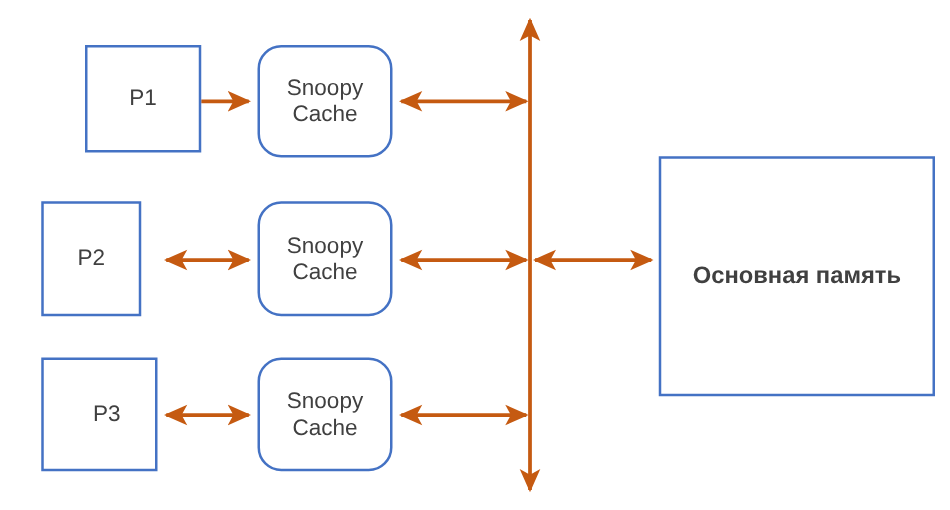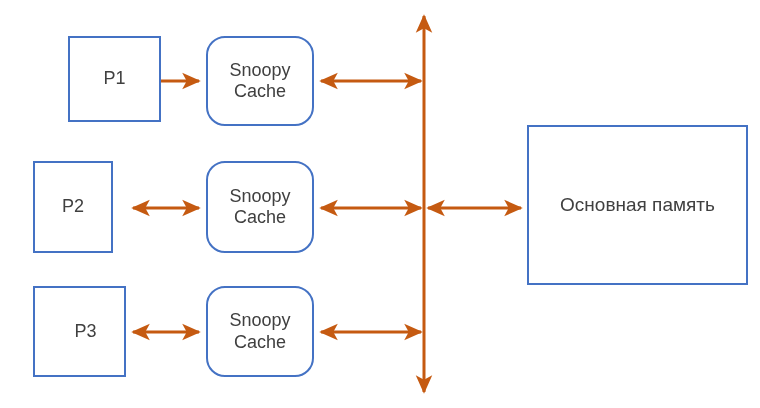--- a/index.html
+++ b/index.html
@@ -99,17 +99,17 @@
   <div class="node-box cache-box" style="left:206px; top:161px; width:108px; height:92px;">
     <span class="node-label">Snoopy
 Cache</span>
   </div>
 
   <div class="node-box cache-box" style="left:206px; top:286px; width:108px; height:91px;">
     <span class="node-label">Snoopy
 Cache</span>
   </div>
 
-  <div class="node-box memory-box" style="left:527px; top:125px; width:221px; height:160px;">
+  <div class="node-box memory-box" style="left:527px; top:125px; width:221px; height:192px;font-weight:bold;">
     <span class="node-label">Основная память</span>
   </div>
 
 </div>
 
 </body></html>

